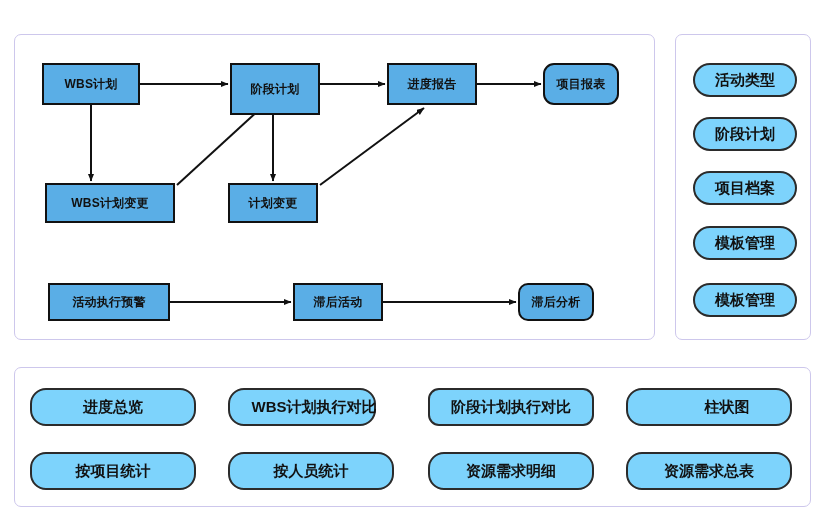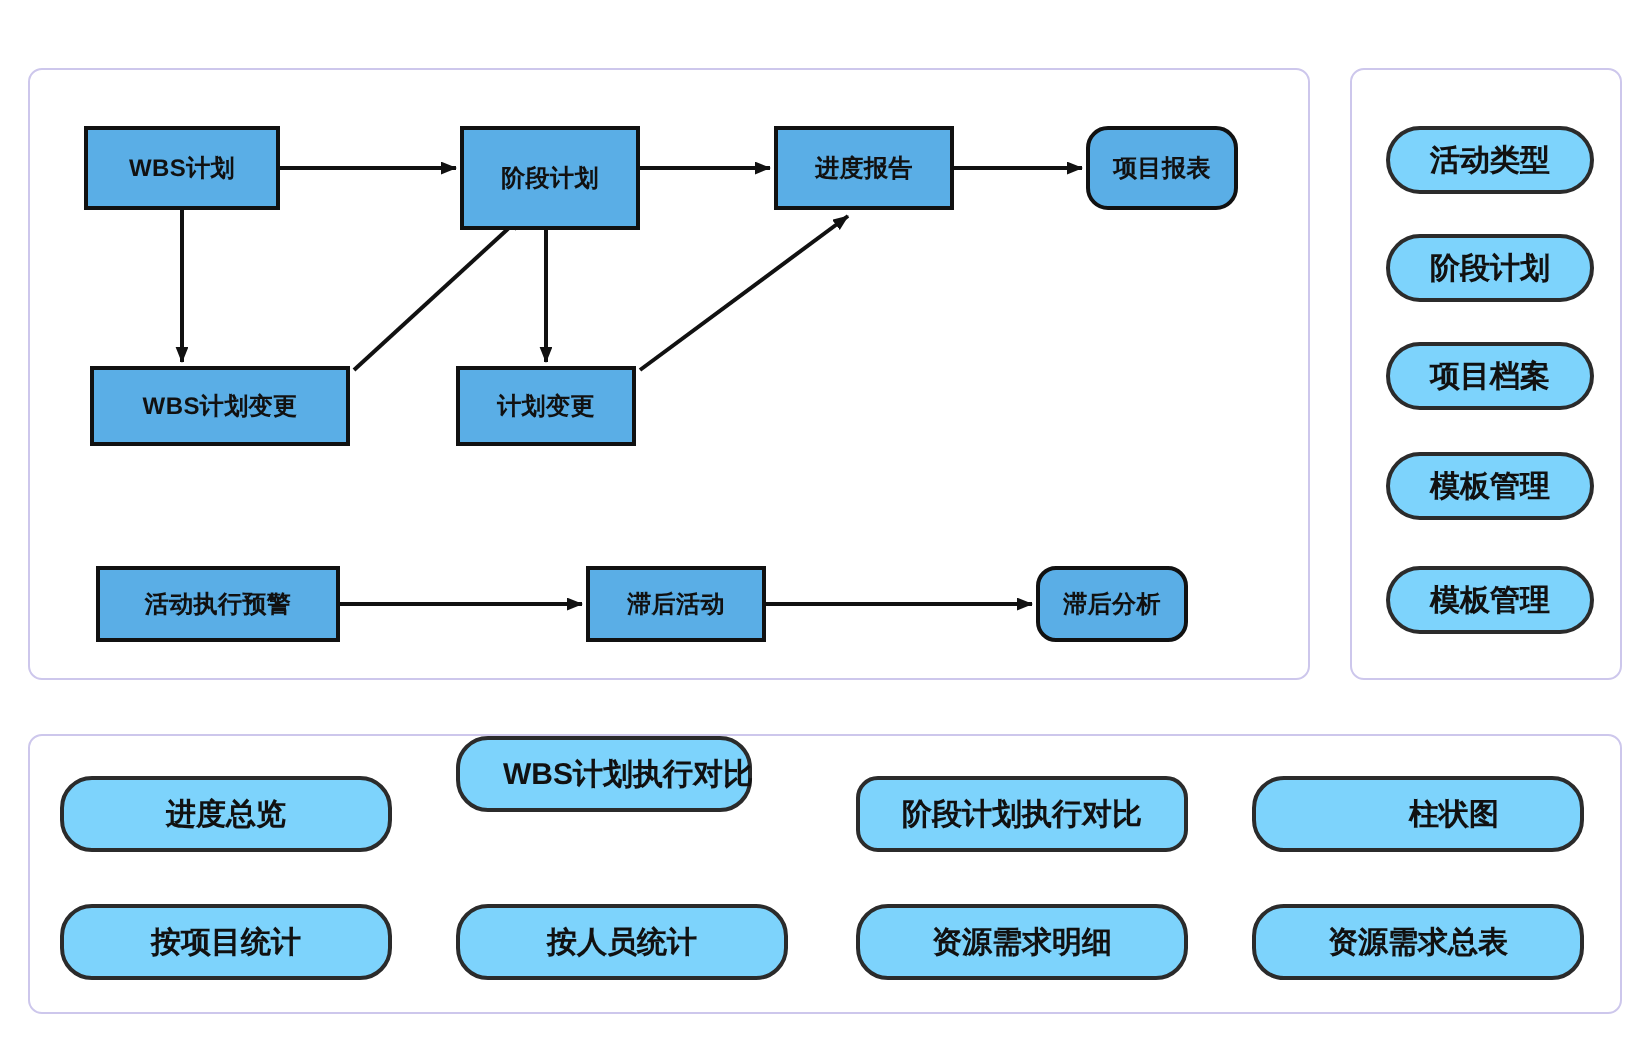--- a/index.html
+++ b/index.html
@@ -114,20 +114,20 @@
   </div>
 <div id="side-mount">
     <div class="pill side" style="left: 693px; top: 63px; width: 104px; height: 34px;">活动类型</div>
     <div class="pill side" style="left: 693px; top: 117px; width: 104px; height: 34px;">阶段计划</div>
     <div class="pill side" style="left: 693px; top: 171px; width: 104px; height: 34px;">项目档案</div>
     <div class="pill side" style="left: 693px; top: 226px; width: 104px; height: 34px; text-align: center;">模板管理</div>
     <div class="pill side" style="left: 693px; top: 283px; width: 104px; height: 34px;">模板管理</div>
   </div>
 <div id="reports-mount">
     <div class="pill" style="left: 30px; top: 388px; width: 166px; height: 38px;">进度总览</div>
-    <div class="pill" style="left: 228px; top: 368px; width: 148px; height: 38px; padding-left: 24px;">WBS计划执行对比</div>
+    <div class="pill" style="left: 228px; top: 388px; width: 148px; height: 38px; padding-left: 24px;">WBS计划执行对比</div>
     <div class="pill" style="left: 428px; top: 388px; width: 166px; height: 38px; border-radius: 11px;">阶段计划执行对比</div>
     <div class="pill" style="left: 626px; top: 388px; width: 166px; height: 38px; padding-left: 36px;">柱状图</div>
     <div class="pill" style="left: 30px; top: 452px; width: 166px; height: 38px;">按项目统计</div>
     <div class="pill" style="left: 228px; top: 452px; width: 166px; height: 38px;">按人员统计</div>
     <div class="pill" style="left: 428px; top: 452px; width: 166px; height: 38px;">资源需求明细</div>
     <div class="pill" style="left: 626px; top: 452px; width: 166px; height: 38px;">资源需求总表</div>
   </div>
 
 </body></html>

